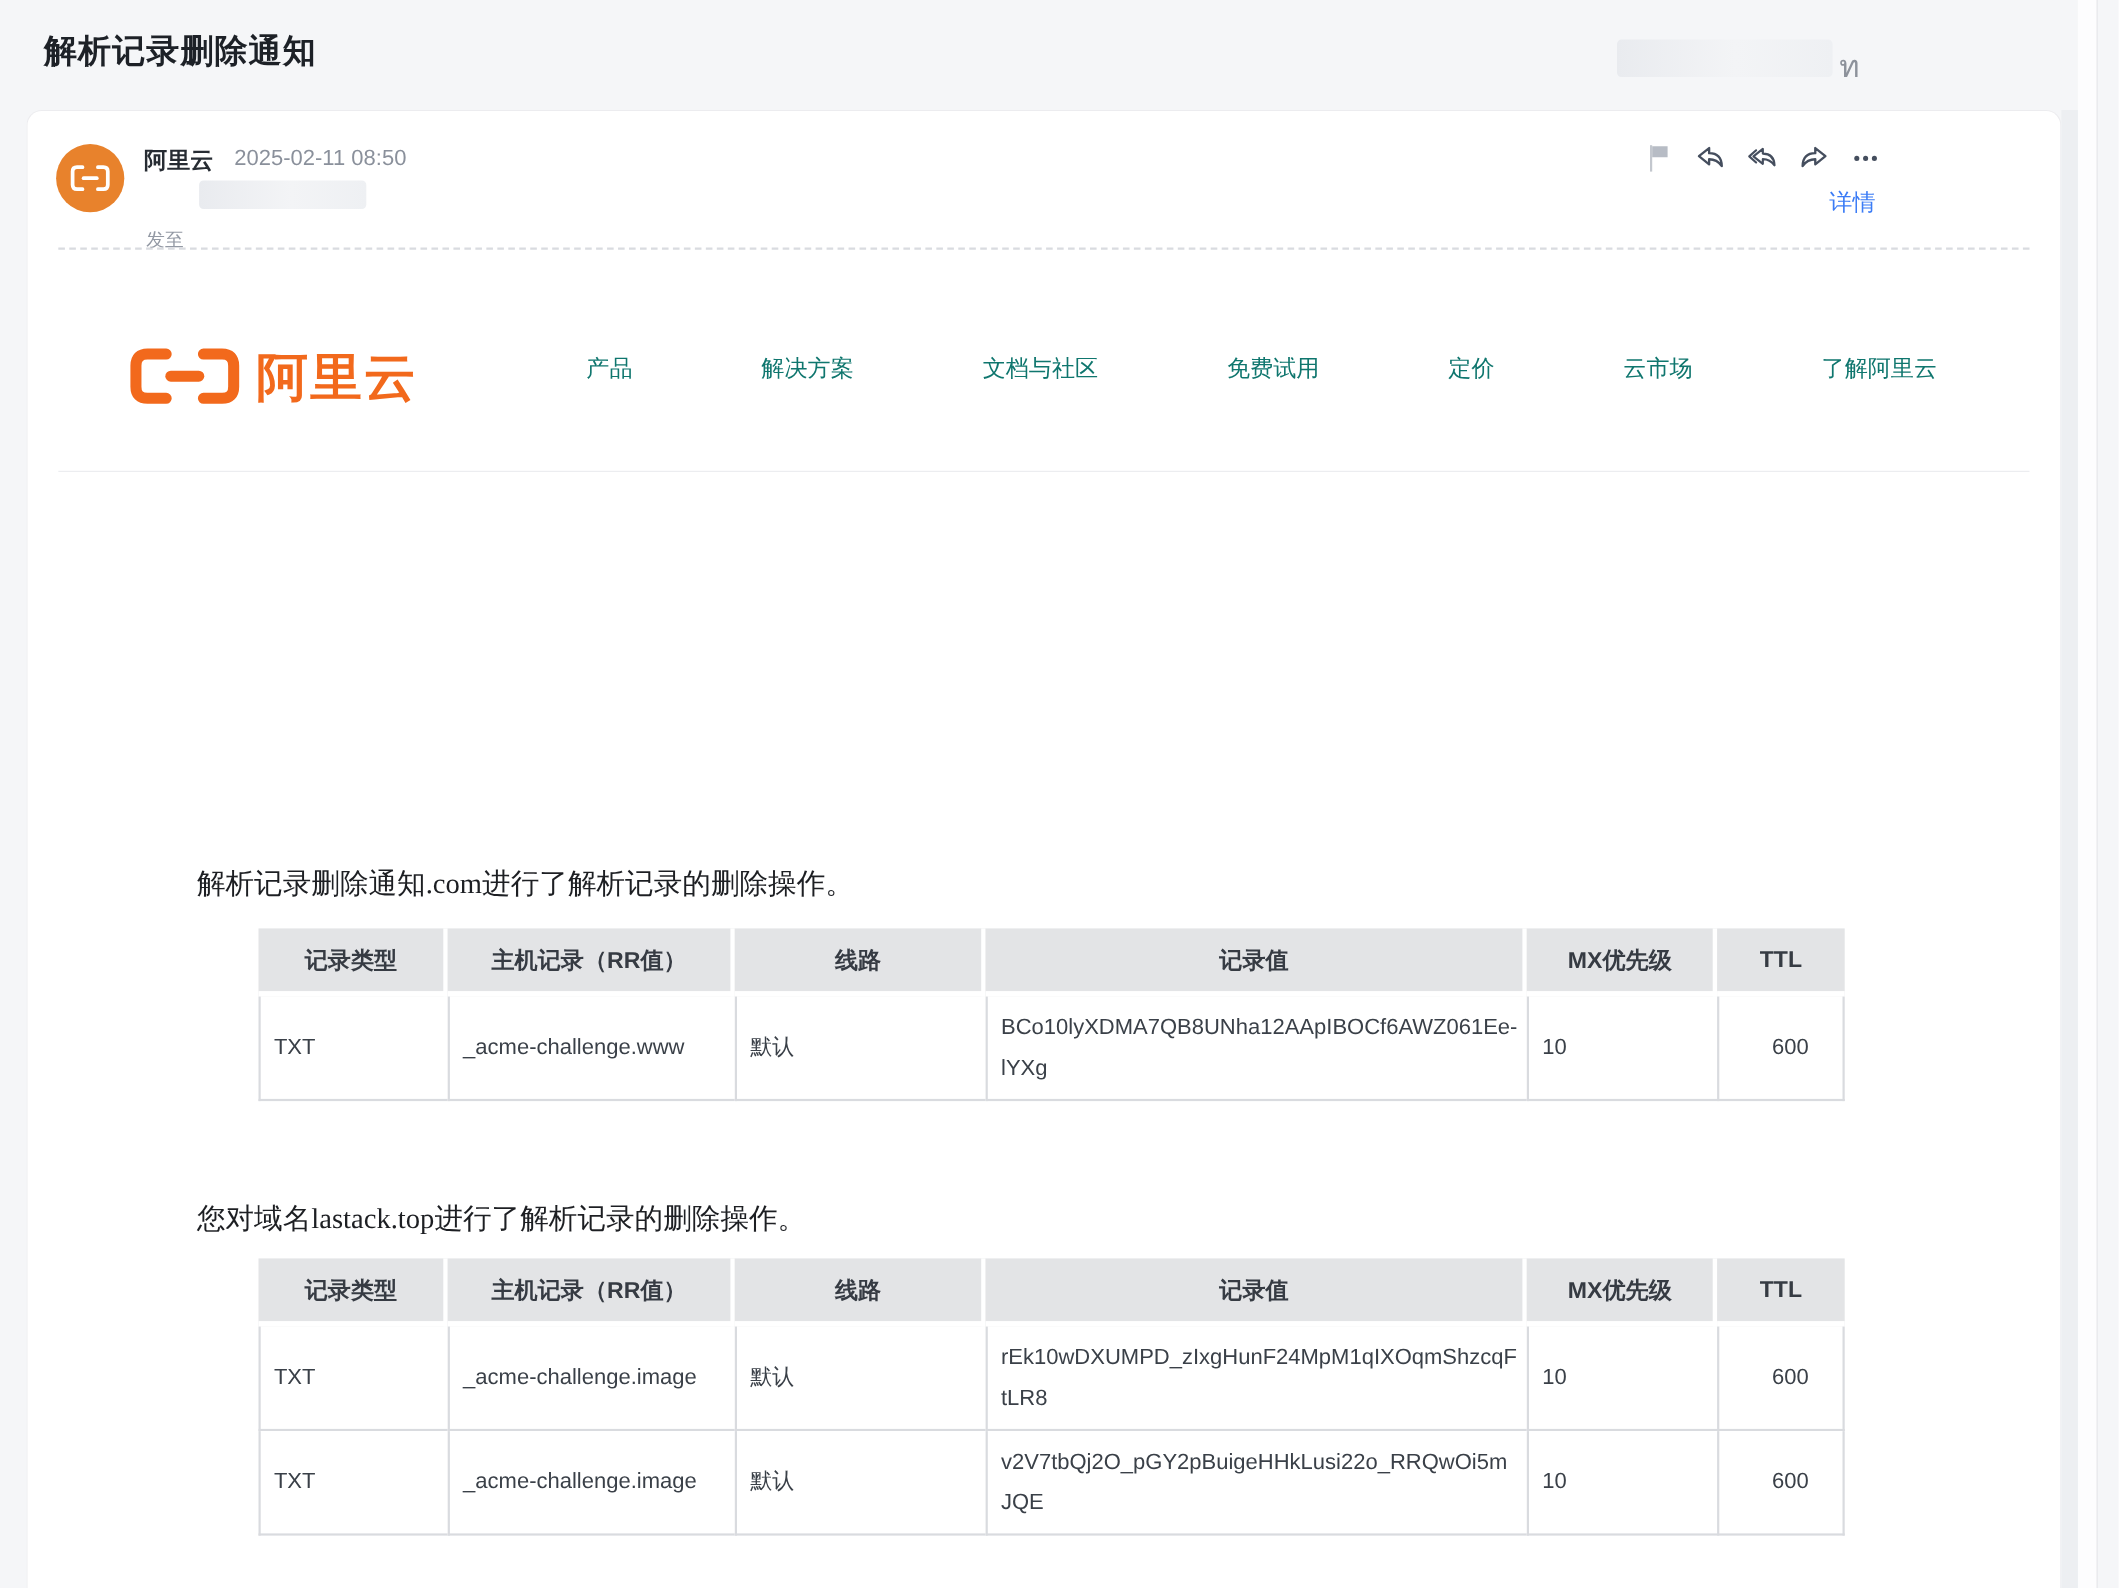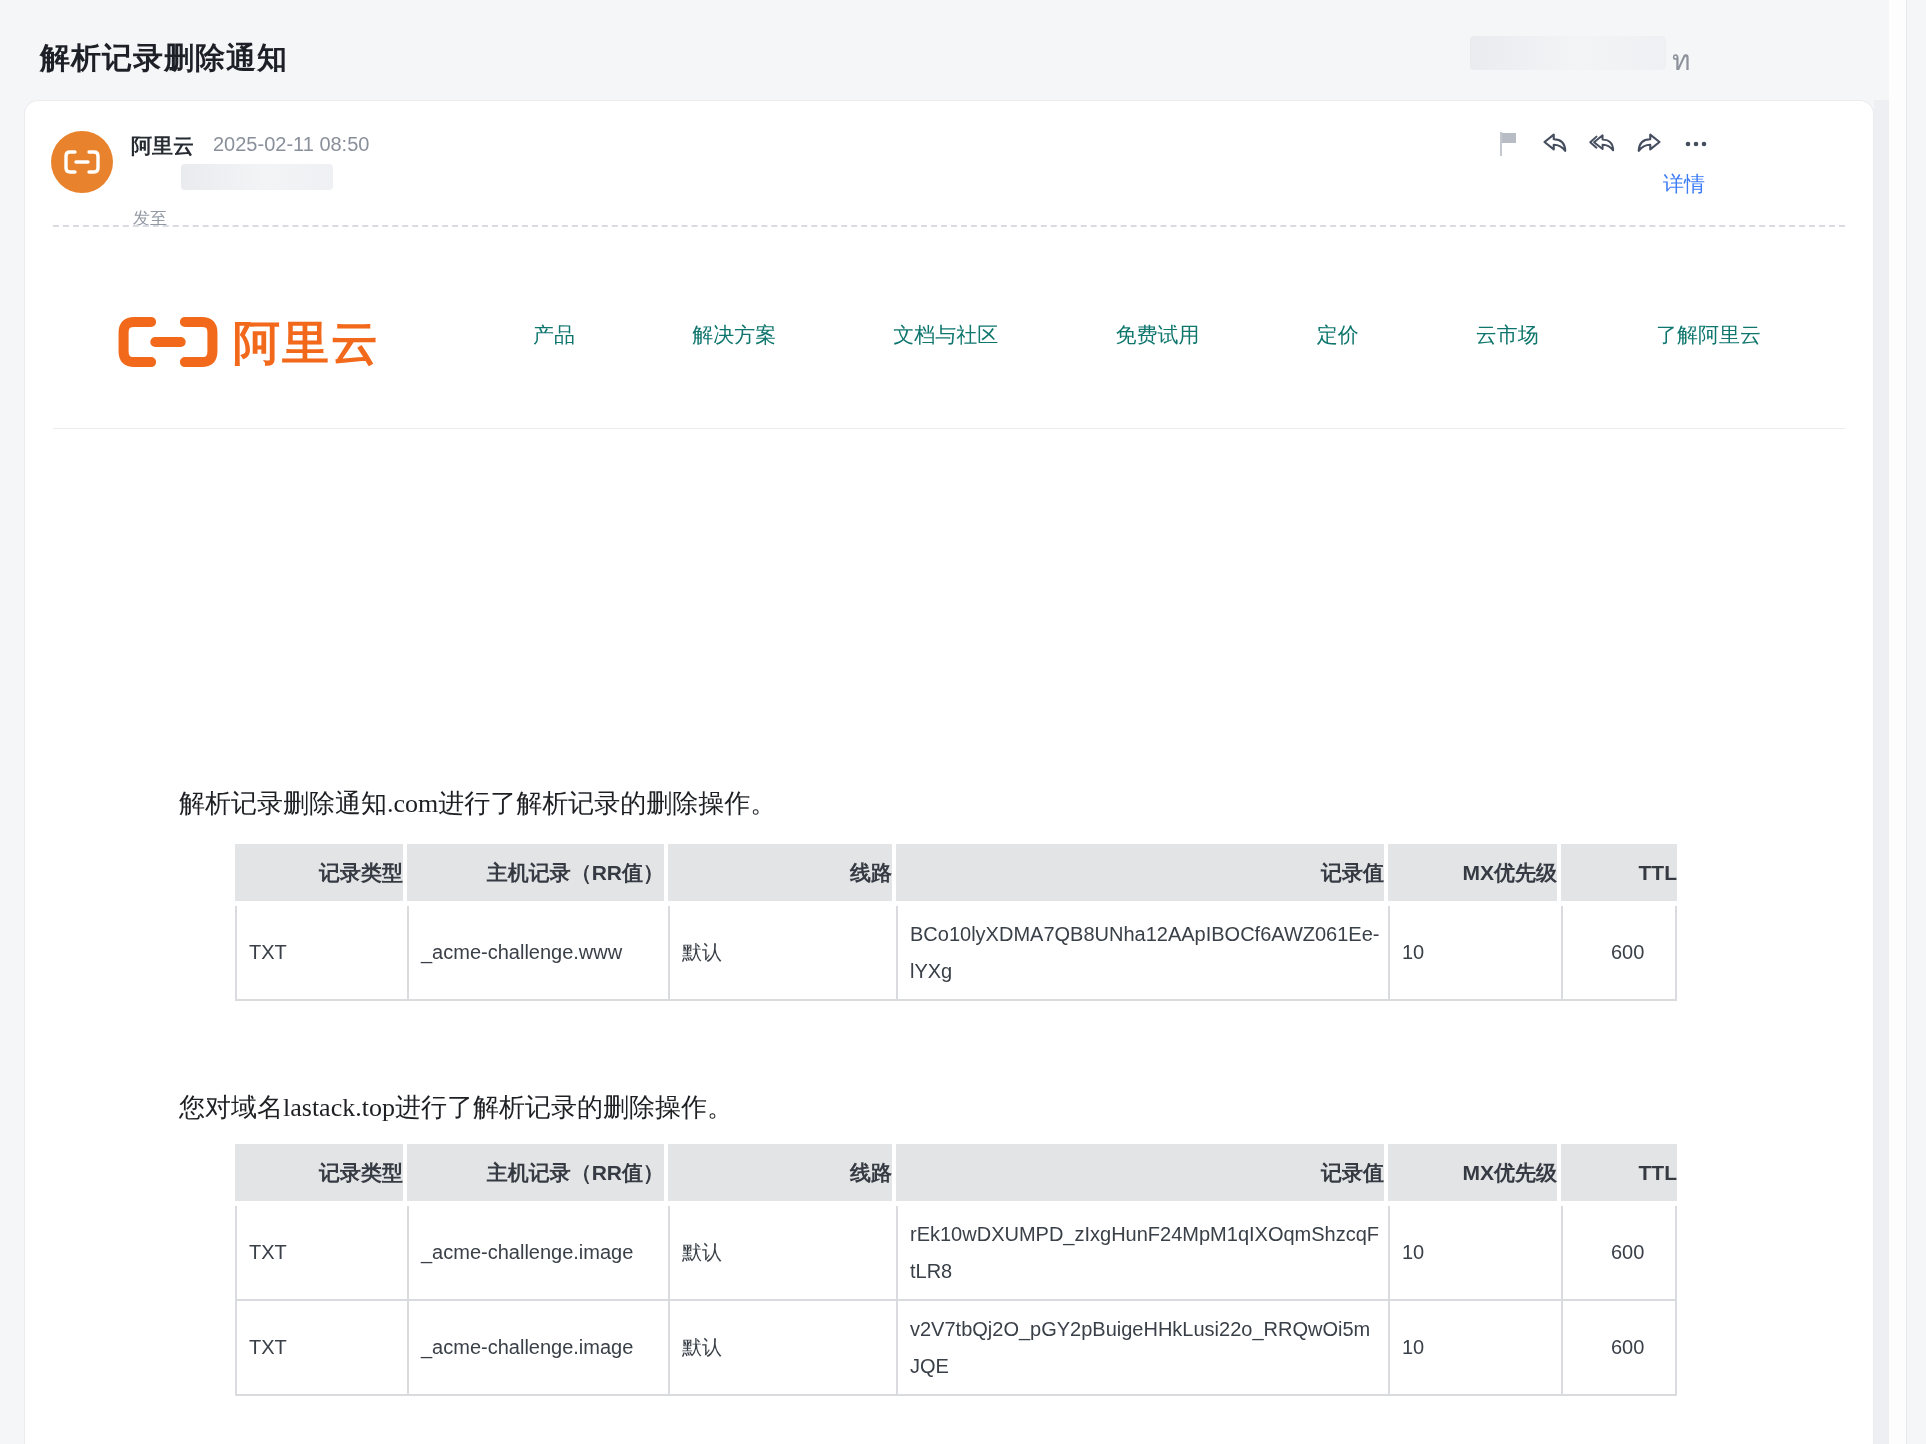--- a/index.html
+++ b/index.html
@@ -7,21 +7,21 @@
   body {
     position:relative;
     background:#f5f6f8;
     font-family:"Liberation Sans","DejaVu Sans",sans-serif;
     color:#1f2329;
     overflow:hidden;
   }
   
   .page-title {
     position:absolute; left:40px; top:26px;
-    font-size:30px; font-weight:700; color:#1d2127; letter-spacing:1px;margin-top:12px;
+    font-size:30px; font-weight:700; color:#1d2127; letter-spacing:1px;
   }
   .masked { border-radius:4px; background:linear-gradient(90deg,#e9ebef 0%,#f3f4f6 55%,#eef0f3 100%); }
   .masked-top { position:absolute; left:1470px; top:36px; width:196px; height:34px; }
   .corner-char { position:absolute; left:1672px; top:38px; font-size:28px; color:#8d929b; }
   .right-edge-line { position:absolute; left:1906px; top:0; width:1px; height:1444px; background:#e5e7ea; }
   .right-gutter { position:absolute; left:1889px; top:0; width:17px; height:1444px; background:#fdfdfe; }
 
   
   .mail-card {
     position:absolute; left:24px; top:100px; width:1850px; height:1344px;
@@ -60,21 +60,21 @@
   .para { position:absolute; left:154px; font-size:26px; color:#1d1f23; line-height:34px; }
   .para-1 { top:686px; }
   .para-2 { top:990px; }
 
   
   .notify-table { border-collapse:separate; border-spacing:0; table-layout:fixed; width:1442px; position:absolute; left:210px; }
   .table-1 { top:743px; }
   .table-2 { top:1043px; }
   .notify-table th {
     background:#e3e4e6; height:62px; font-size:21px; font-weight:700; color:#363b43;
-    text-align:right; border-right:4px solid #ffffff; border-bottom:5px solid #ffffff;
+    text-align:center; border-right:4px solid #ffffff; border-bottom:5px solid #ffffff;
   }
   .notify-table th:last-child { border-right:0; }
   .notify-table td {
     height:95px; vertical-align:middle; font-size:20px; color:#3a4048; background:#fff;
     padding:6px 8px 6px 12px; line-height:37px; word-break:break-all;
     border-left:2px solid #d9dbdf; border-bottom:2px solid #d9dbdf;
   }
   .notify-table td:last-child { border-right:2px solid #d9dbdf;padding-left:48px; }
   .host-wrap { display:inline-block; max-width:214px; word-break:break-all; }
 

